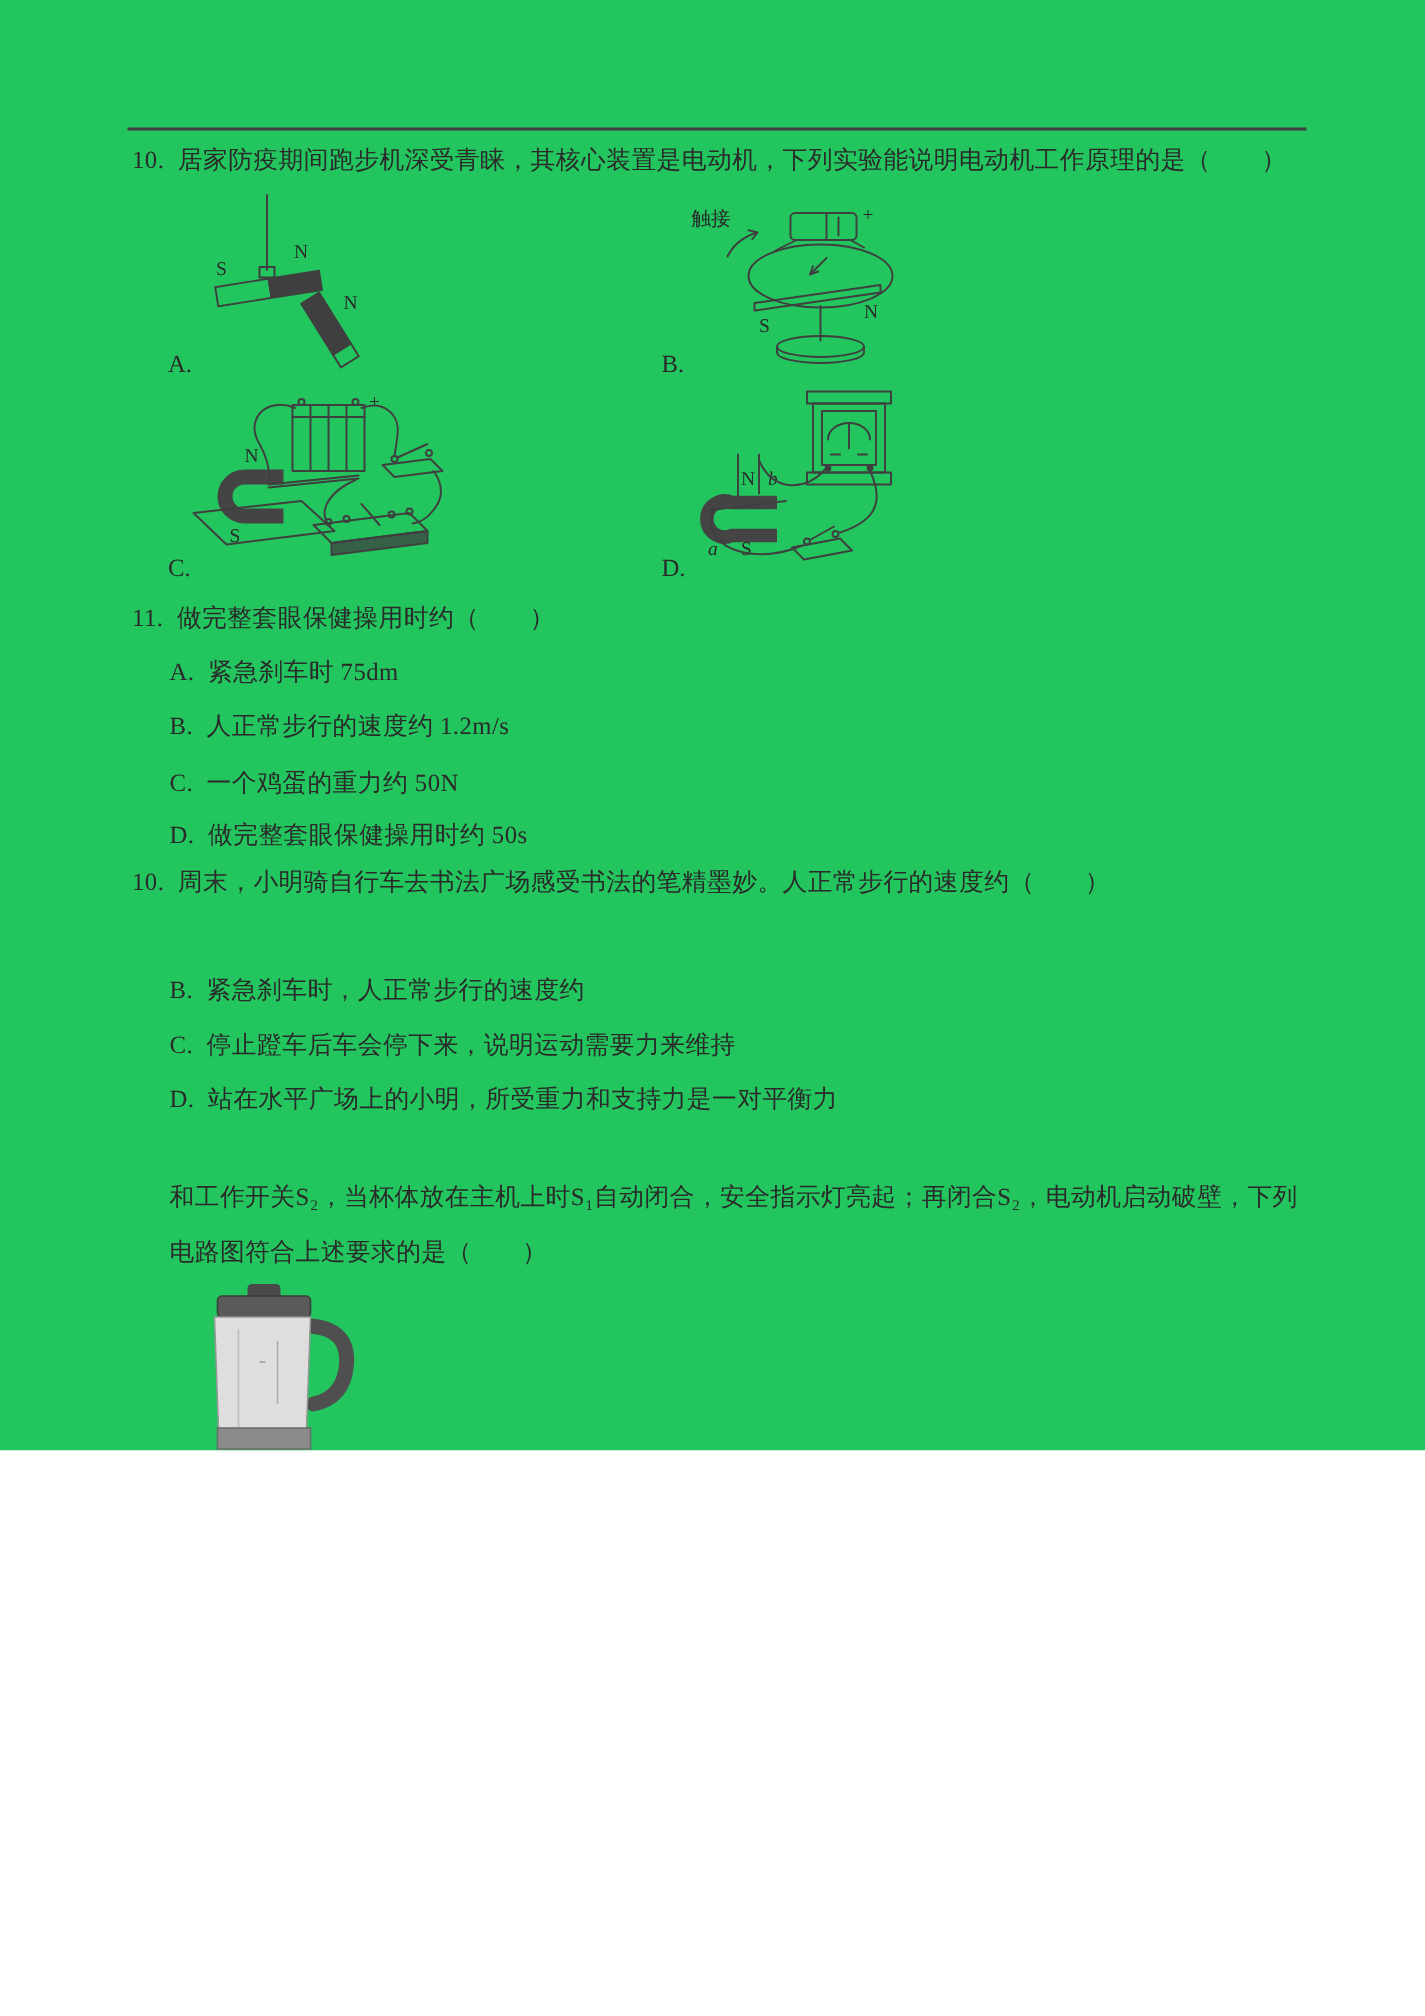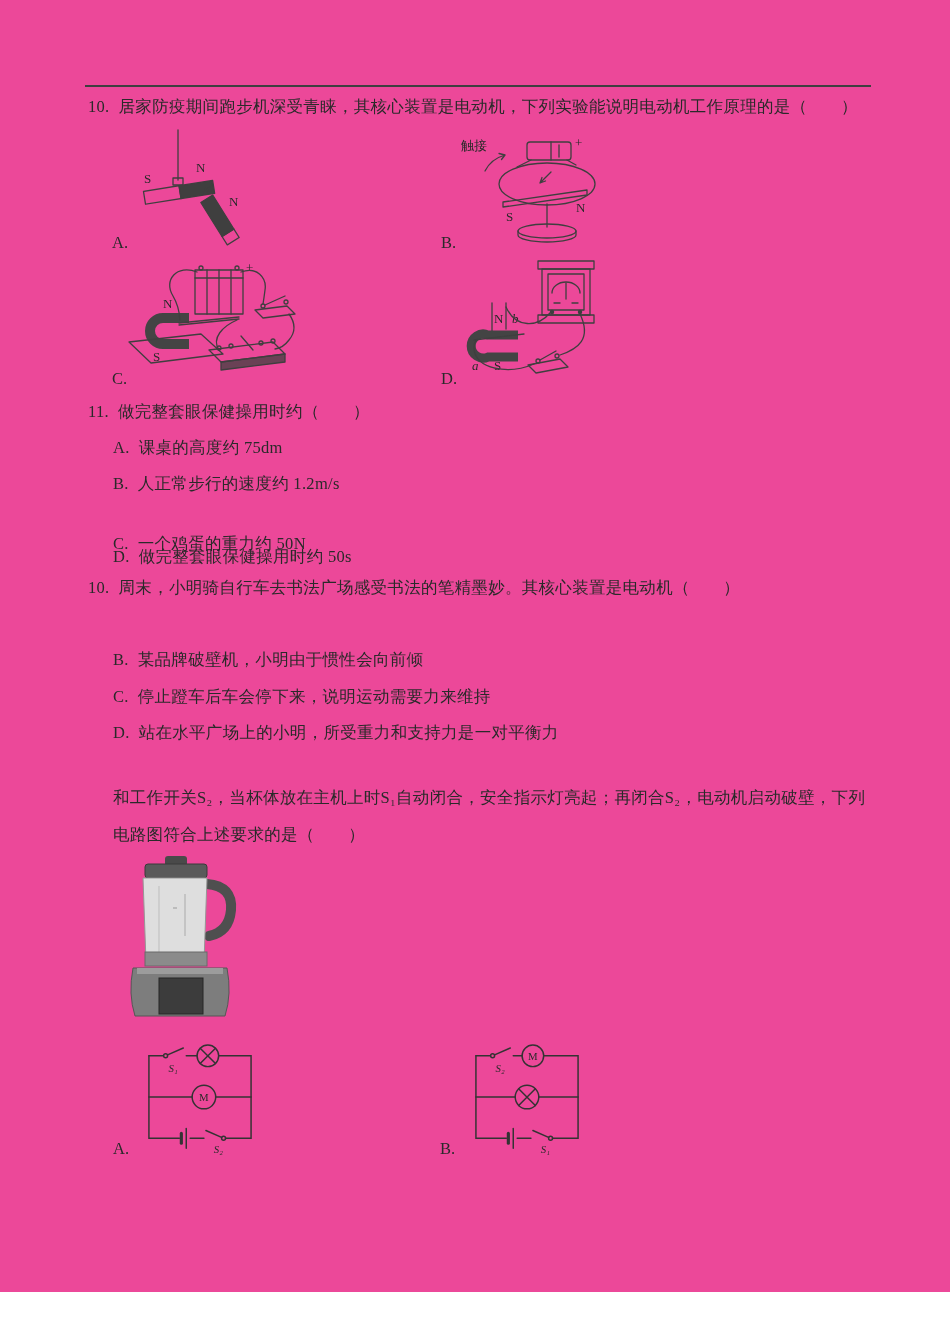--- a/index.html
+++ b/index.html
@@ -1,19 +1,19 @@
 <!DOCTYPE html>
 <html><head>
 <meta charset="utf-8">
 <style>
   html,body{margin:0;padding:0;background:#ffffff;}
   .page{
     position:relative;
-    width:950px;height:1292px;
-    background:#ec4899;
+    width:950px;height:967px;
+    background:#22c55e;
     font-family:"Liberation Serif","DejaVu Serif",serif;
     color:#2a2a2a;
     overflow:hidden;
   }
   .rule{
     position:absolute;left:85px;top:85px;width:786px;height:0;
     border-top:2px solid #3f3f3f;
   }
   .line{
     position:absolute;
@@ -166,37 +166,37 @@
     <path class="sk" d="M58,50 C68,72 90,70 102,56"></path>
     <path class="sk" d="M132,57 C144,82 130,92 112,98"></path>
     <path class="sk" d="M86,107 C60,118 28,112 26,92 q-0.5,-5 2,-9"></path>
   </svg>
   <span class="figlabel" style="left:441px;top:369px">D.</span>
 
   <div class="line" style="left:88px;top:402px">
     <span class="qnum">11.</span><span>做完整套眼保健操用时约（　　）</span>
   </div>
   <div class="line" style="left:113px;top:438px">
-    <span class="optlabel">A.</span><span>课桌的高度约 75dm</span>
+    <span class="optlabel">A.</span><span>紧急刹车时 75dm</span>
   </div>
   <div class="line" style="left:113px;top:474px">
     <span class="optlabel">B.</span><span>人正常步行的速度约 1.2m/s</span>
   </div>
-  <div class="line" style="left:113px;top:534px">
+  <div class="line" style="left:113px;top:512px">
     <span class="optlabel">C.</span><span>一个鸡蛋的重力约 50N</span>
   </div>
   <div class="line" style="left:113px;top:547px">
     <span class="optlabel">D.</span><span>做完整套眼保健操用时约 50s</span>
   </div>
 
   <div class="line" style="left:88px;top:578px">
-    <span class="qnum">10.</span><span>周末，小明骑自行车去书法广场感受书法的笔精墨妙。其核心装置是电动机（　　）</span>
+    <span class="qnum">10.</span><span>周末，小明骑自行车去书法广场感受书法的笔精墨妙。人正常步行的速度约（　　）</span>
   </div>
   <div class="line" style="left:113px;top:650px">
-    <span class="optlabel">B.</span><span>某品牌破壁机，小明由于惯性会向前倾</span>
+    <span class="optlabel">B.</span><span>紧急刹车时，人正常步行的速度约</span>
   </div>
   <div class="line" style="left:113px;top:723px">
     <span class="optlabel">D.</span><span>站在水平广场上的小明，所受重力和支持力是一对平衡力</span>
   </div>
   <div class="line" style="left:113px;top:687px">
     <span class="optlabel">C.</span><span>停止蹬车后车会停下来，说明运动需要力来维持</span>
   </div>
 
   <div class="line" style="left:113px;top:788px">
     <span>和工作开关S₂，当杯体放在主机上时S₁自动闭合，安全指示灯亮起；再闭合S₂，电动机启动破壁，下列</span>

